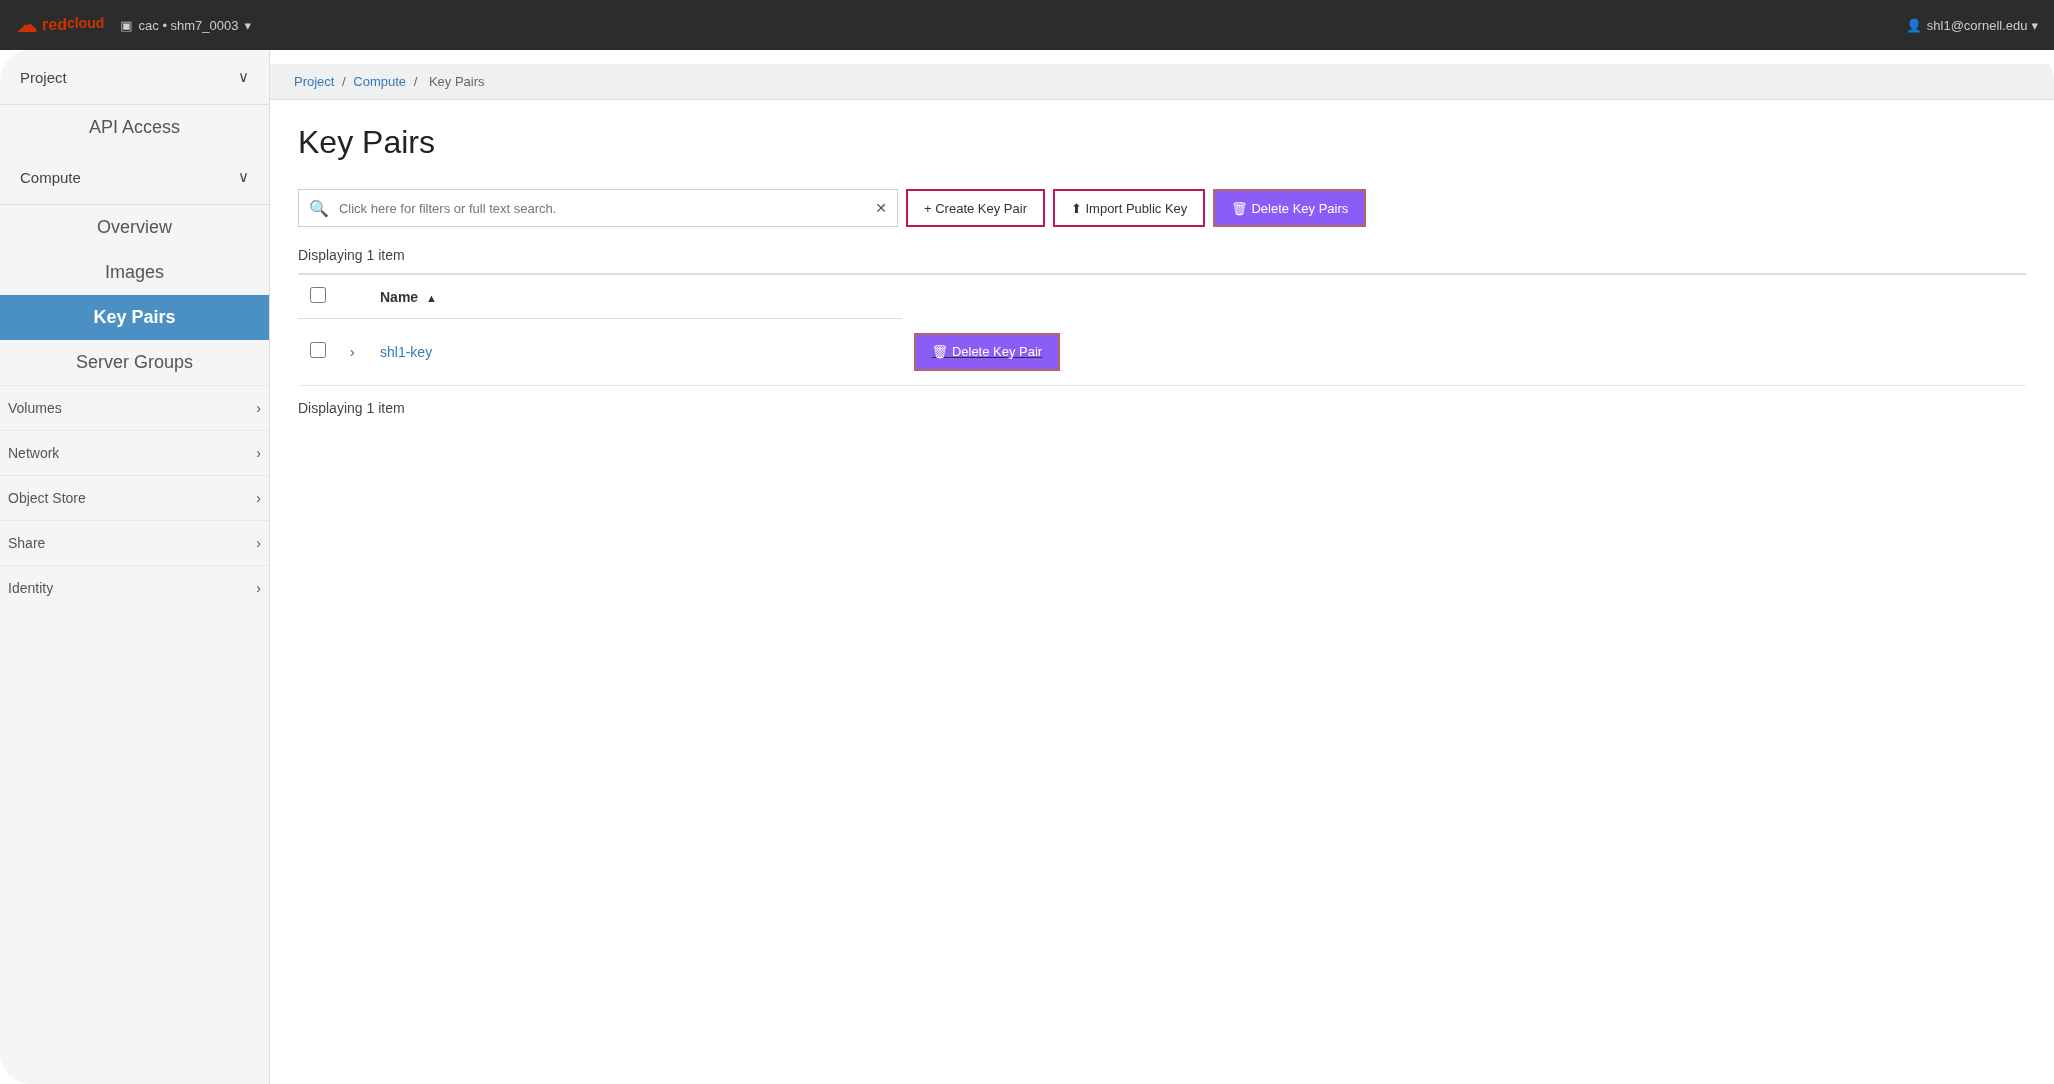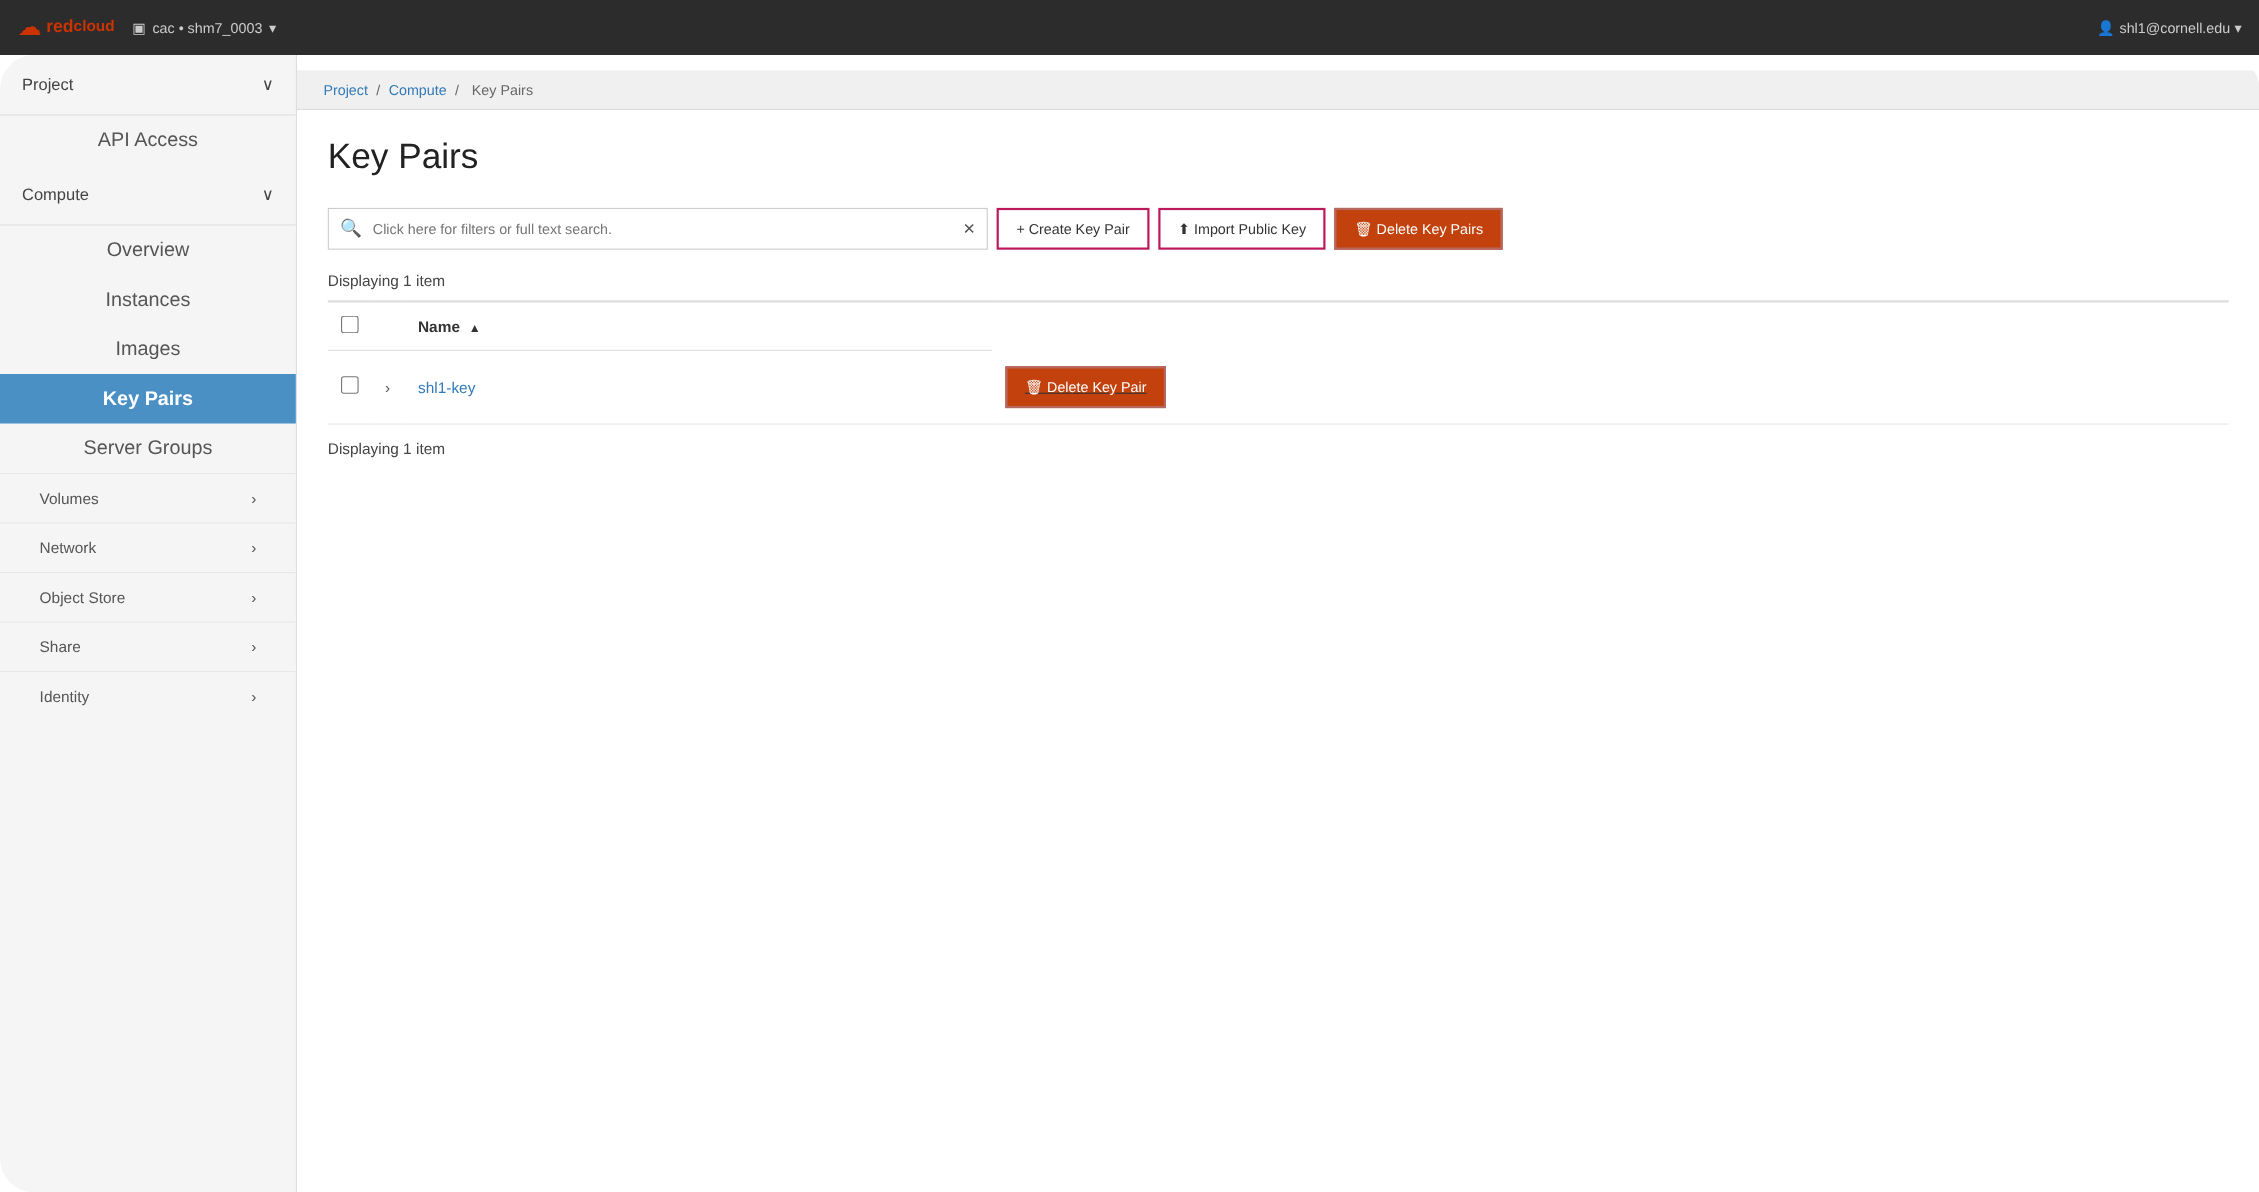--- a/index.html
+++ b/index.html
@@ -50,21 +50,21 @@
     }
     .sidebar-item.active {
       background: #4a90c4;
       color: #fff;
       font-weight: bold;
     }
     .sidebar-subsection {
       display: flex;
       align-items: center;
       justify-content: space-between;
-      padding: 14px 36px;
+      padding: 14px 8px;
       color: #555;
       cursor: pointer;
       font-size: 14px;
       border-top: 1px solid #e8e8e8;
     }
 
     
     .content { flex: 1; overflow-y: auto; background: #fff; }
 
     
@@ -134,21 +134,21 @@
       background: #fff;
       cursor: pointer;
       font-size: 13px;
       color: #333;
       white-space: nowrap;
       display: flex;
       align-items: center;
       gap: 6px;
     }
     .btn-danger {
-      background: #c2410c;
+      background: #8b5cf6;
       color: #fff;
       border-color: #b56760;
     }
 
     
     .table-info { font-size: 14px; color: #444; margin-bottom: 10px; }
 
     .data-table {
       width: 100%;
       border-collapse: collapse;
@@ -241,23 +241,20 @@
     </div>
     <div class="sidebar-item">
       <span>API Access</span>
     </div>
     <div class="sidebar-section-header">
       <span>Compute</span>
       <span>∨</span>
     </div>
     <div class="sidebar-item">
       <span>Overview</span>
-    </div>
-    <div class="sidebar-item">
-      <span>Instances</span>
     </div>
     <div class="sidebar-item">
       <span>Images</span>
     </div>
     <div class="sidebar-item active">
       <span>Key Pairs</span>
     </div>
     <div class="sidebar-item">
       <span>Server Groups</span>
     </div>

